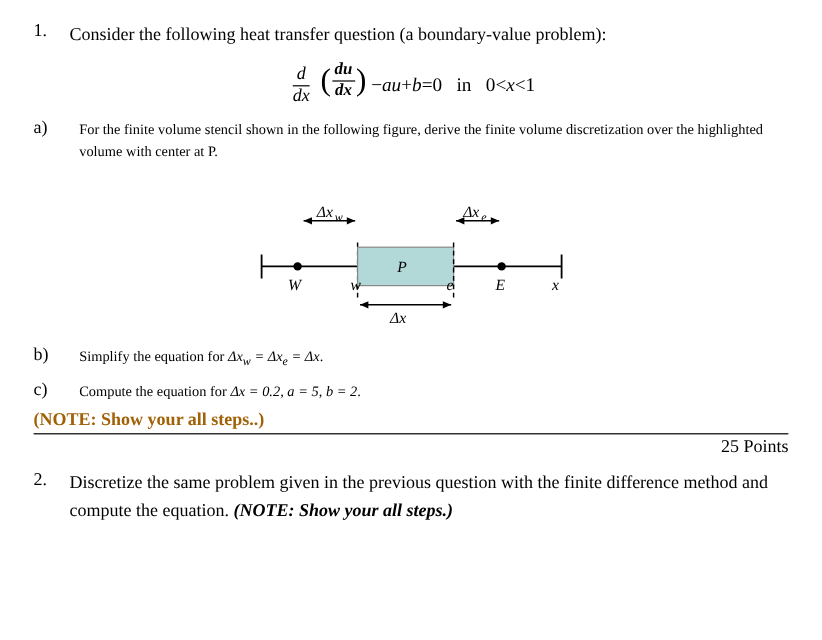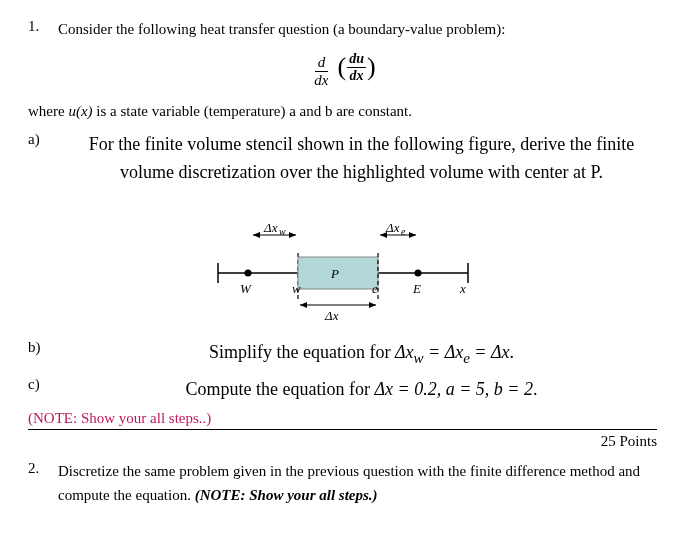--- a/index.html
+++ b/index.html
@@ -28,30 +28,30 @@
       vertical-align: middle;
       margin: 0 2px;
     }
     .fraction .num { border-bottom: 1.5px solid #000; padding: 0 3px; font-size: 15px; }
     .fraction .den { padding: 0 3px; font-size: 15px; }
     .bc-line { margin: 6px 0 10px 0; font-size: 15px; }
     .bc-line .bc-label { font-style: italic; margin-right: 14px; }
     .where-line { margin: 4px 0 8px 0; font-size: 15px; line-height: 1.6; }
     .sub-item { display: flex; gap: 10px; margin: 7px 0 4px 0; }
     .sub-label { min-width: 28px; font-size: 15px; }
-    .sub-text { flex: 1; font-size: 18px; line-height: 1.55; text-align: center; }
+    .sub-text { flex: 1; font-size: 12px; line-height: 1.55; }
     .figure-area {
       display: flex;
       justify-content: center;
       margin: 18px 0 14px 0;
     }
     .figure-svg { display: block; }
     .note-line {
-      color: #be185d;
-      font-weight: normal;
+      color: #a16207;
+      font-weight: bold;
       font-size: 15px;
       margin: 6px 0 2px 0;
     }
     .points-line {
       text-align: right;
       font-size: 15px;
       margin: 0 0 2px 0;
       border-top: 1.5px solid #000;
       padding-top: 3px;
     }
@@ -96,26 +96,24 @@
       <span class="den"><span class="math">dx</span></span>
     </span>
     <span class="paren-box">
       <span class="big-paren">(</span>
       <span class="inner-frac">
         <span class="num"><span class="math">du</span></span>
         <span class="den"><span class="math">dx</span></span>
       </span>
       <span class="big-paren">)</span>
     </span>
+    <span>−<span class="math">au</span>+<span class="math">b</span>=0&nbsp;&nbsp;&nbsp;in&nbsp;&nbsp;&nbsp;0&lt;<span class="math">x</span>&lt;1</span>
   </div>
 
 
-  <div class="where-line">
-    where <span class="math"><i>u</i>(<i>x</i>)</span> is a state variable (temperature) a and b are constant.
-  </div>
 
   <div class="sub-item">
     <span class="sub-label">a)</span>
     <span class="sub-text">For the finite volume stencil shown in the following figure, derive the finite volume discretization over the highlighted volume with center at P.</span>
   </div>
 
   <div class="figure-area">
     <svg class="figure-svg" width="310" height="120" viewBox="0 0 310 120">
 
       <line x1="30" y1="68" x2="280" y2="68" stroke="#000" stroke-width="1.5"></line>

